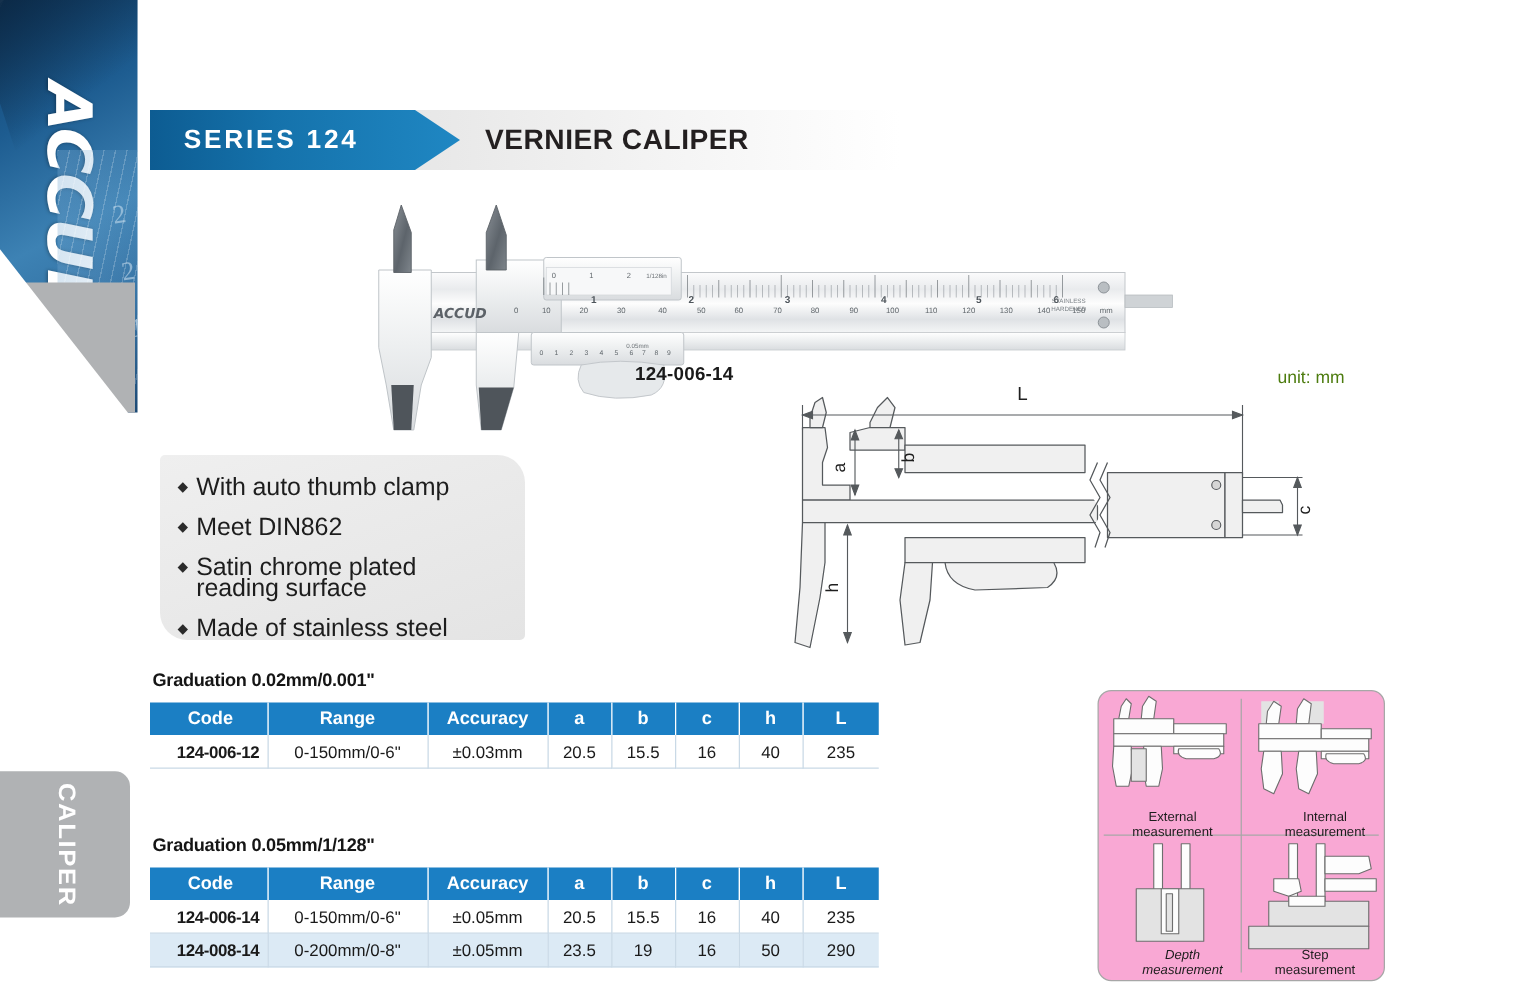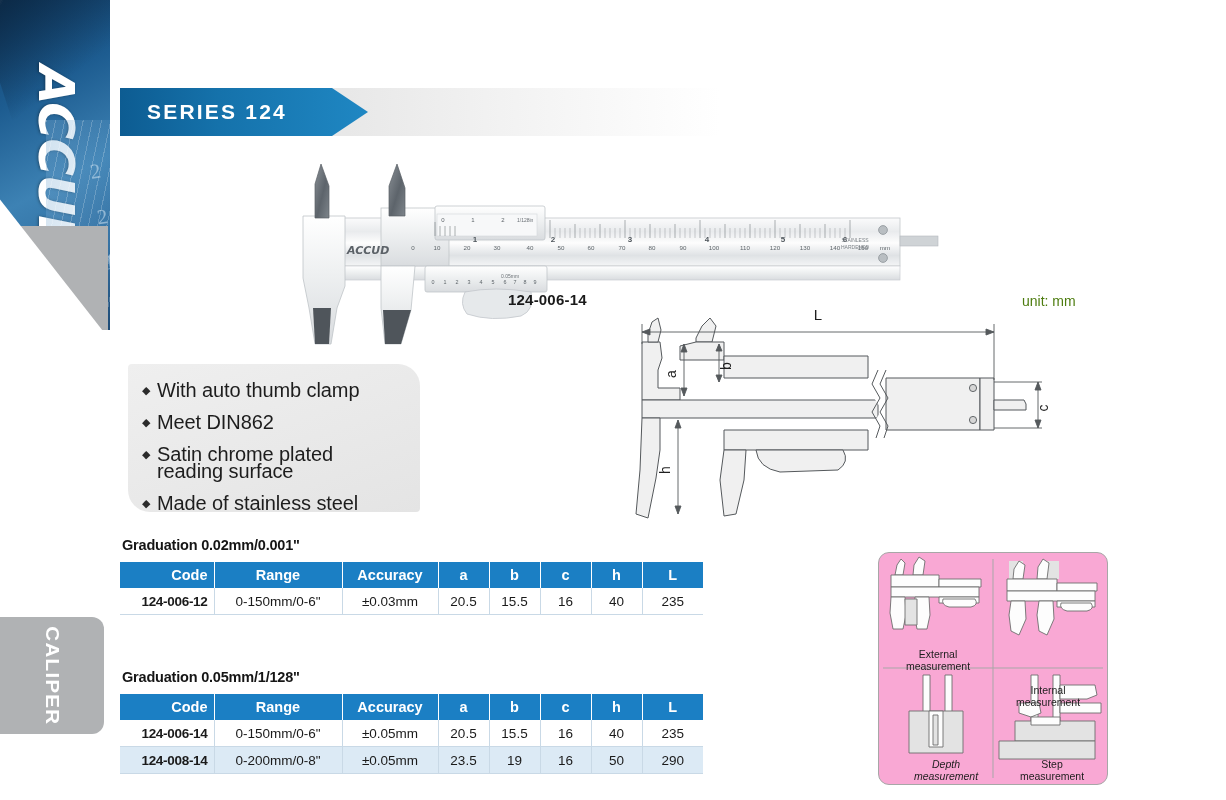--- a/index.html
+++ b/index.html
@@ -125,21 +125,21 @@
     position:absolute;font-weight:bold;font-size:14.5px;color:#151515;letter-spacing:-.2px;
   }
   table.spec{
     position:absolute;border-collapse:collapse;width:583px;
     font-size:13.5px;color:#1a1a1a;
   }
   table.spec th{
     background:#1b7fc4;color:#ffffff;font-weight:bold;font-size:14.5px;
     height:26px;padding:0 6px;border-right:1px solid #ffffff;text-align:center;
   }
-  table.spec th.left{text-align:right;padding-left:9px;}
+  table.spec th.left{text-align:center;padding-left:9px;}
   table.spec td{
     height:26px;padding:0 6px;text-align:center;border-right:1px solid #c9d9e6;
     border-bottom:1px solid #c9d9e6;
   }
   table.spec td.code{text-align:right;padding-left:9px;font-weight:bold;letter-spacing:-.3px;}
   table.spec tr.r0 td{background:#ffffff;}
   table.spec tr.r1 td{background:#dceaf5;}
   table.spec td:last-child,table.spec th:last-child{border-right:none;}
 
   
@@ -187,20 +187,21 @@
 
   <div class="side-tab">
     <span>CALIPER</span>
   </div>
 </div>
 
 <div id="banner">
   <div class="banner-gray"></div>
   <div class="banner-blue"></div>
   <div class="banner-series">SERIES 124</div>
+  <div class="banner-title">VERNIER CALIPER</div>
 </div>
 
 <svg id="product" viewBox="0 0 660 200">
   <defs>
     <linearGradient id="steel" x1="0" y1="0" x2="0" y2="1">
       <stop offset="0%" stop-color="#fbfbfc"></stop>
       <stop offset="28%" stop-color="#e9ebed"></stop>
       <stop offset="52%" stop-color="#fdfdfd"></stop>
       <stop offset="78%" stop-color="#dfe2e5"></stop>
       <stop offset="100%" stop-color="#f4f5f6"></stop>
@@ -608,21 +609,21 @@
       <rect x="136" y="168" width="80" height="20" fill="#e3e3e3"></rect>
       <rect x="120" y="188" width="96" height="18" fill="#e3e3e3"></rect>
       <path d="M152 164 L181 164 L181 172 L152 172 Z" fill="#fdfdfd"></path>
     </g>
   </svg>
 
   <div class="meas-cap" style="left:14px;top:96px;width:90px;">
     <span>External</span><br>
     <span>measurement</span>
   </div>
-  <div class="meas-cap" style="left:120px;top:96px;width:98px;margin-top:36px;">
+  <div class="meas-cap" style="left:132px;top:96px;width:98px;">
     <span>Internal</span><br>
     <span>measurement</span>
   </div>
   <div class="meas-cap" style="left:22px;top:206px;width:90px;font-style:italic;">
     <span>Depth</span><br>
     <span>measurement</span>
   </div>
   <div class="meas-cap" style="left:124px;top:206px;width:98px;">
     <span>Step</span><br>
     <span>measurement</span>

